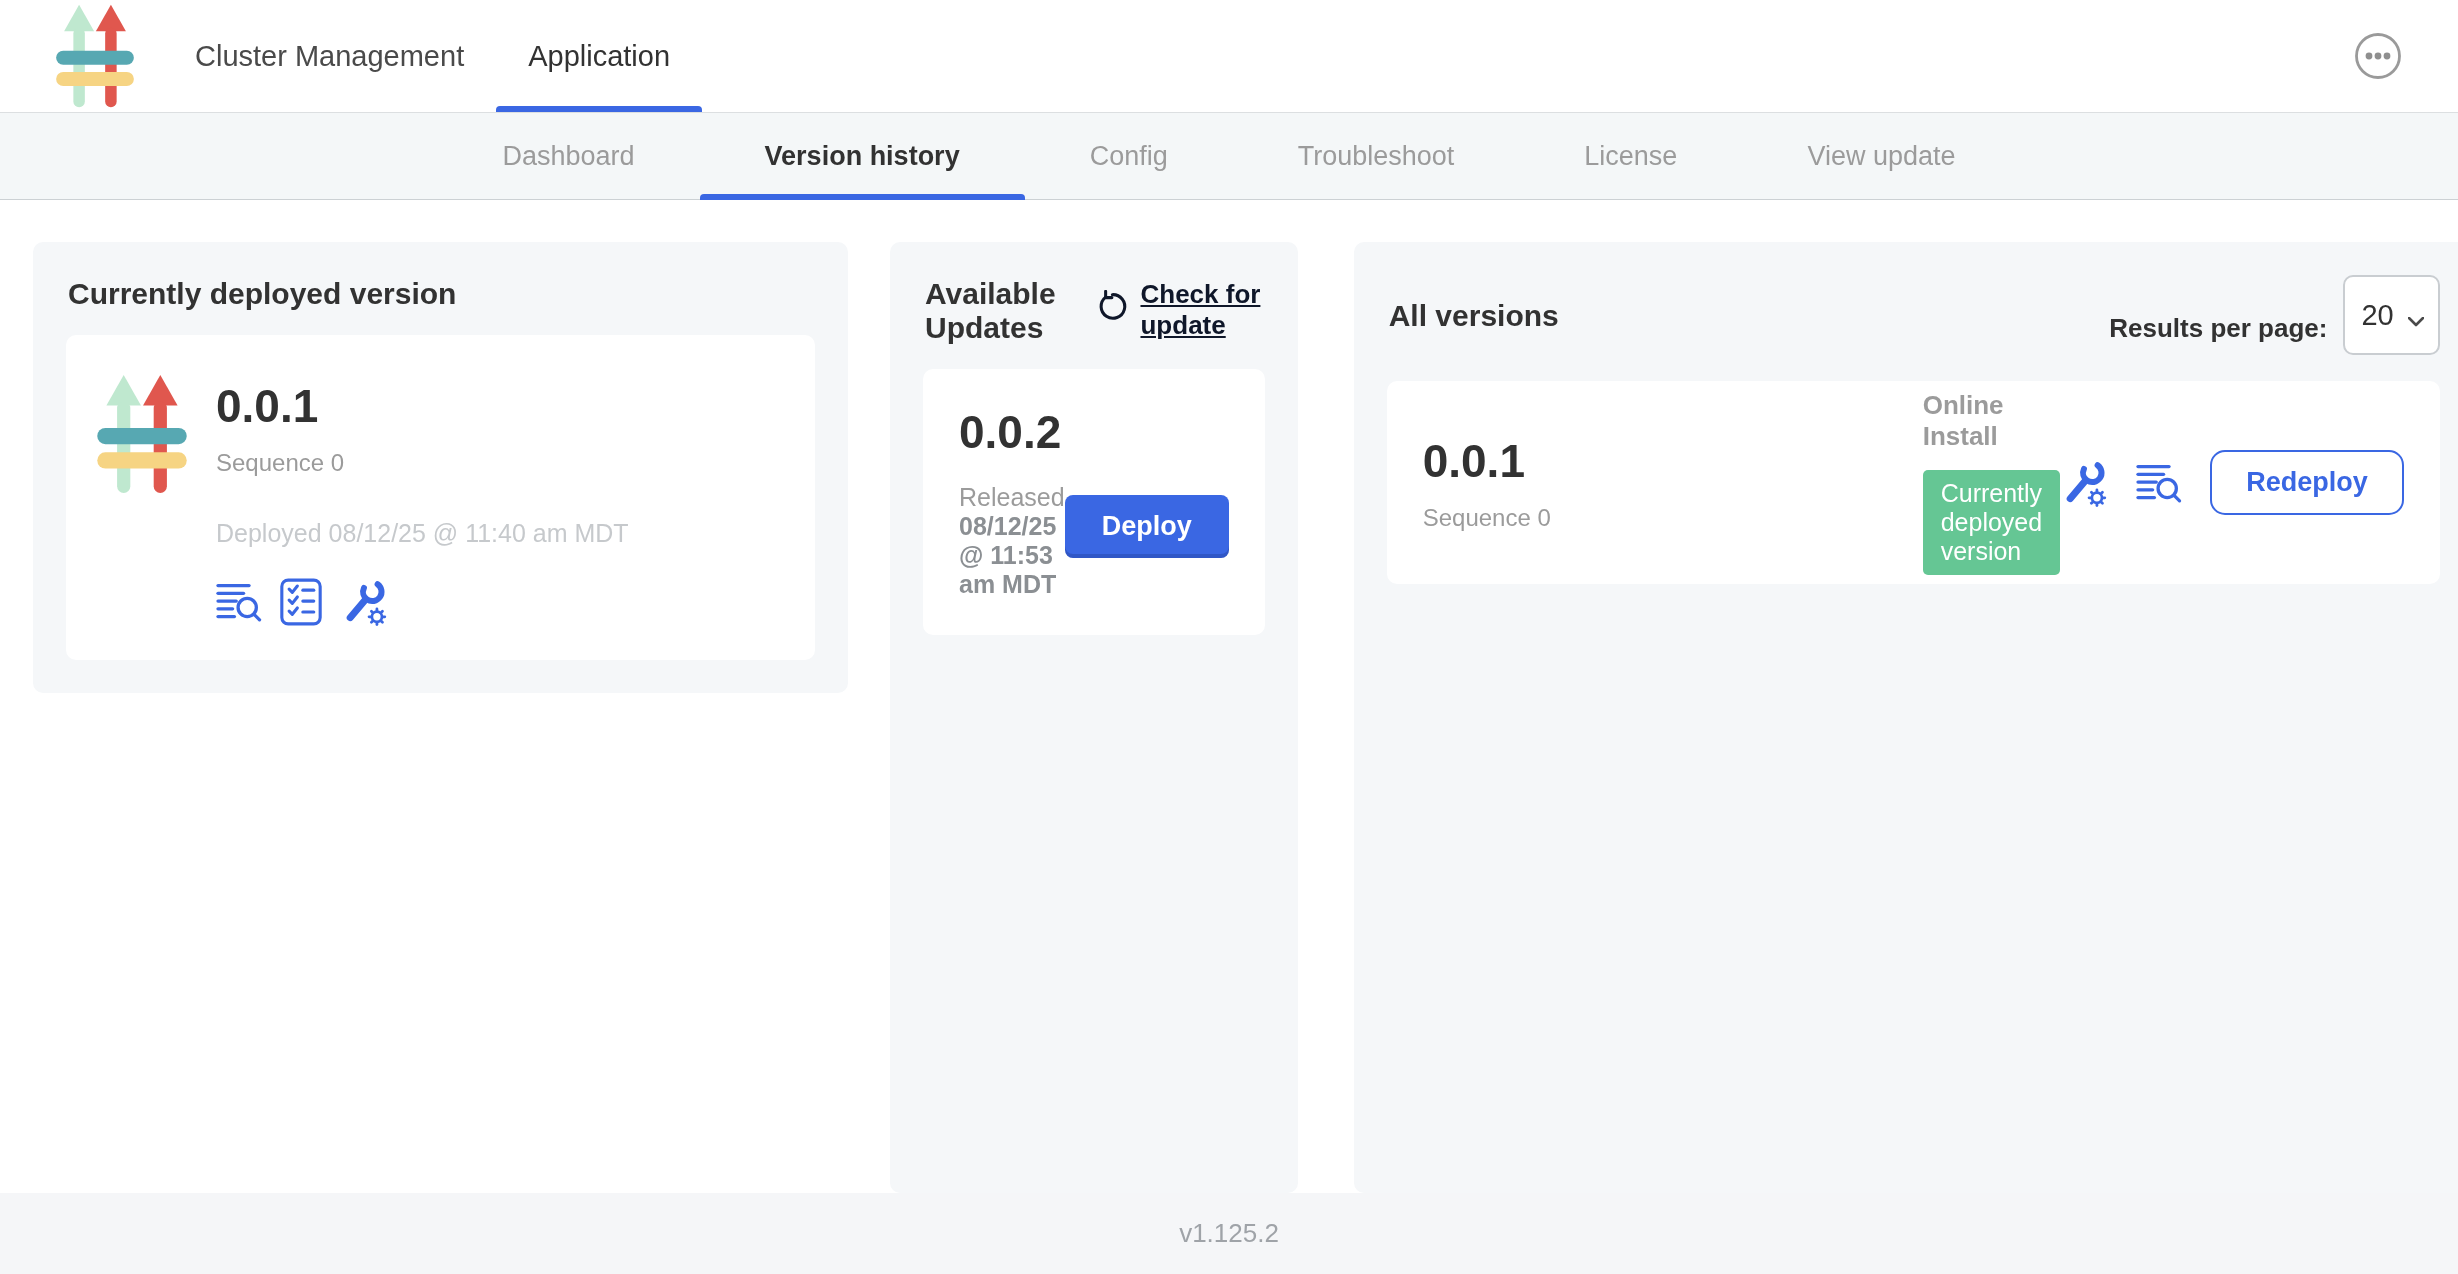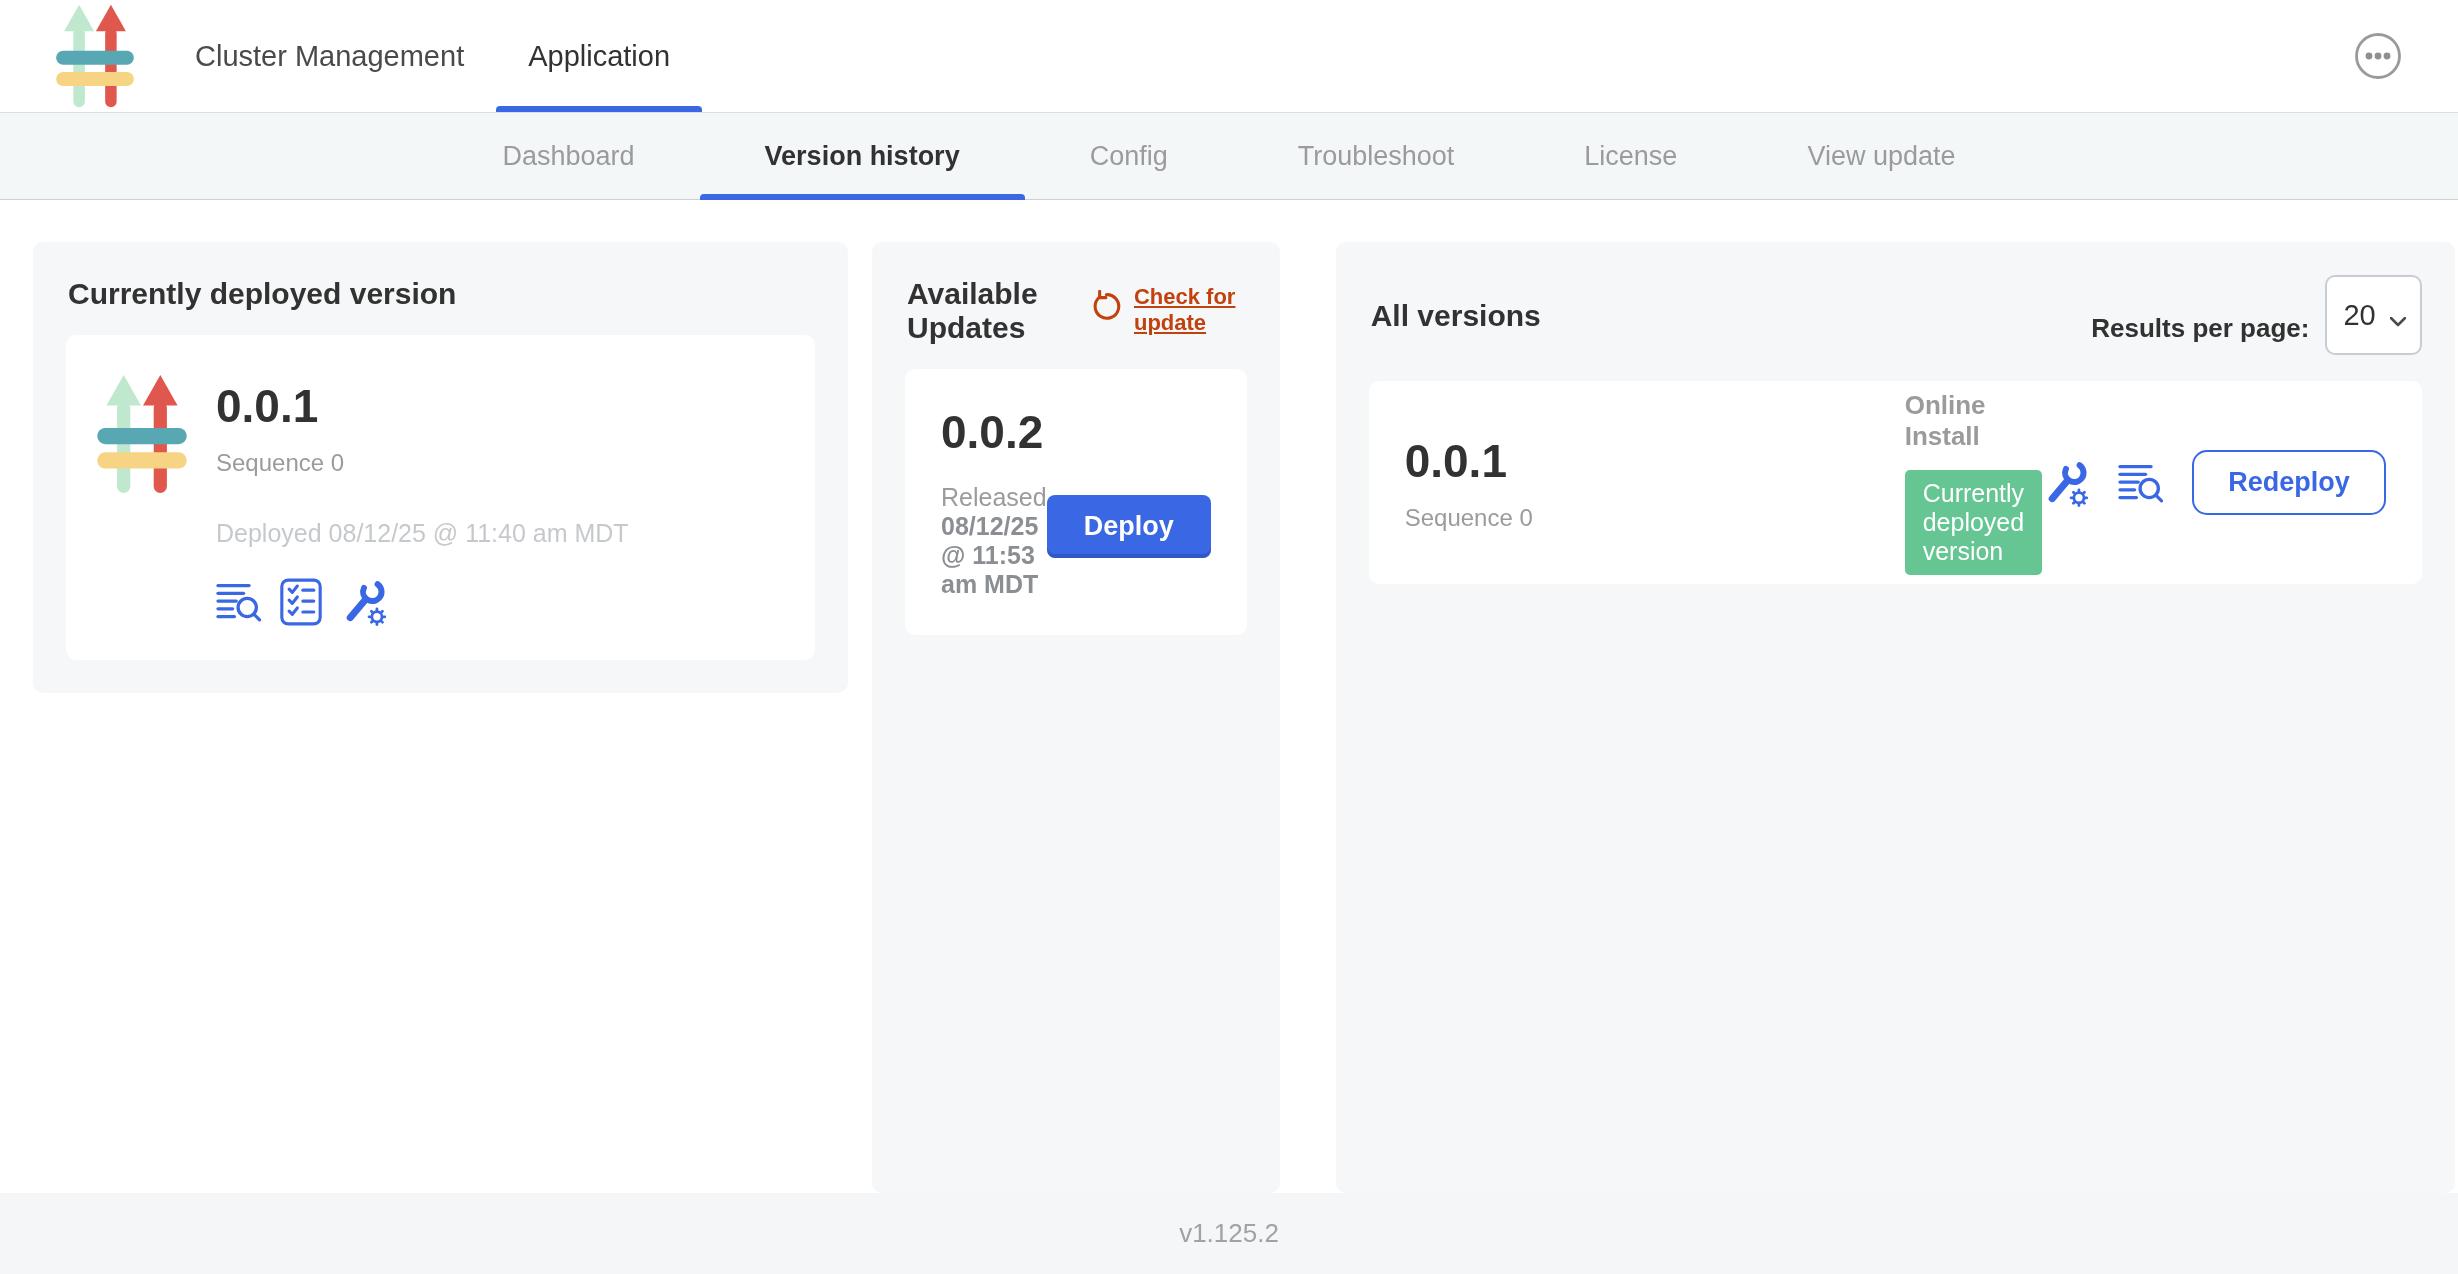--- a/index.html
+++ b/index.html
@@ -57,21 +57,21 @@
   .sub-tab.active::after {
     content: ""; position: absolute; left: 0; right: 0; bottom: -1px;
     height: 6px; background: #3a67e3; border-radius: 4px 4px 0 0;
   }
 
   
   .main {
     height: 993px;
     padding: 42px 8px 0 33px;
     display: flex;
-    gap: 24px;
+    gap: 42px;
     background: #fff;
   }
   .col-left { width: 815px; flex: none; }
   .col-right { flex: 1; display: flex; flex-direction: row; gap: 56px; }
 
   .panel {
     background: #f5f7f9;
     border-radius: 10px;
     padding: 33px;
   }
@@ -86,21 +86,21 @@
   .seq-text { font-size: 24px; color: #9b9b9b; margin-top: 16px; }
   .deployed-date { font-size: 25px; color: #c6c9cc; margin-top: 42px; }
   .icon-row { display: flex; align-items: center; gap: 18px; margin-top: 30px; color: #3a67e3; }
   .icon-row svg, .row-icons svg { display: block; }
   .action-icon { cursor: pointer; color: #3a67e3; }
 
   
   .panel-head { display: flex; align-items: center; justify-content: space-between; }
   .check-link {
     display: flex; align-items: center; gap: 12px;
-    color: #c2410c; font-size: 22px; font-weight: 600;
+    color: #0f172a; font-size: 26px; font-weight: 600;
     cursor: pointer;
   }
   .check-link .link-text { text-decoration: underline; }
   .update-card { margin-top: 24px; padding: 36px; display: flex; align-items: center; justify-content: space-between; }
   .released-line { font-size: 25px; color: #9b9b9b; margin-top: 24px; }
   .released-line b { color: #8b8f93; font-weight: 700; }
   .btn-primary {
     background: #3a67e3; color: #fff;
     font-size: 27px; font-weight: 700;
     font-family: inherit;

